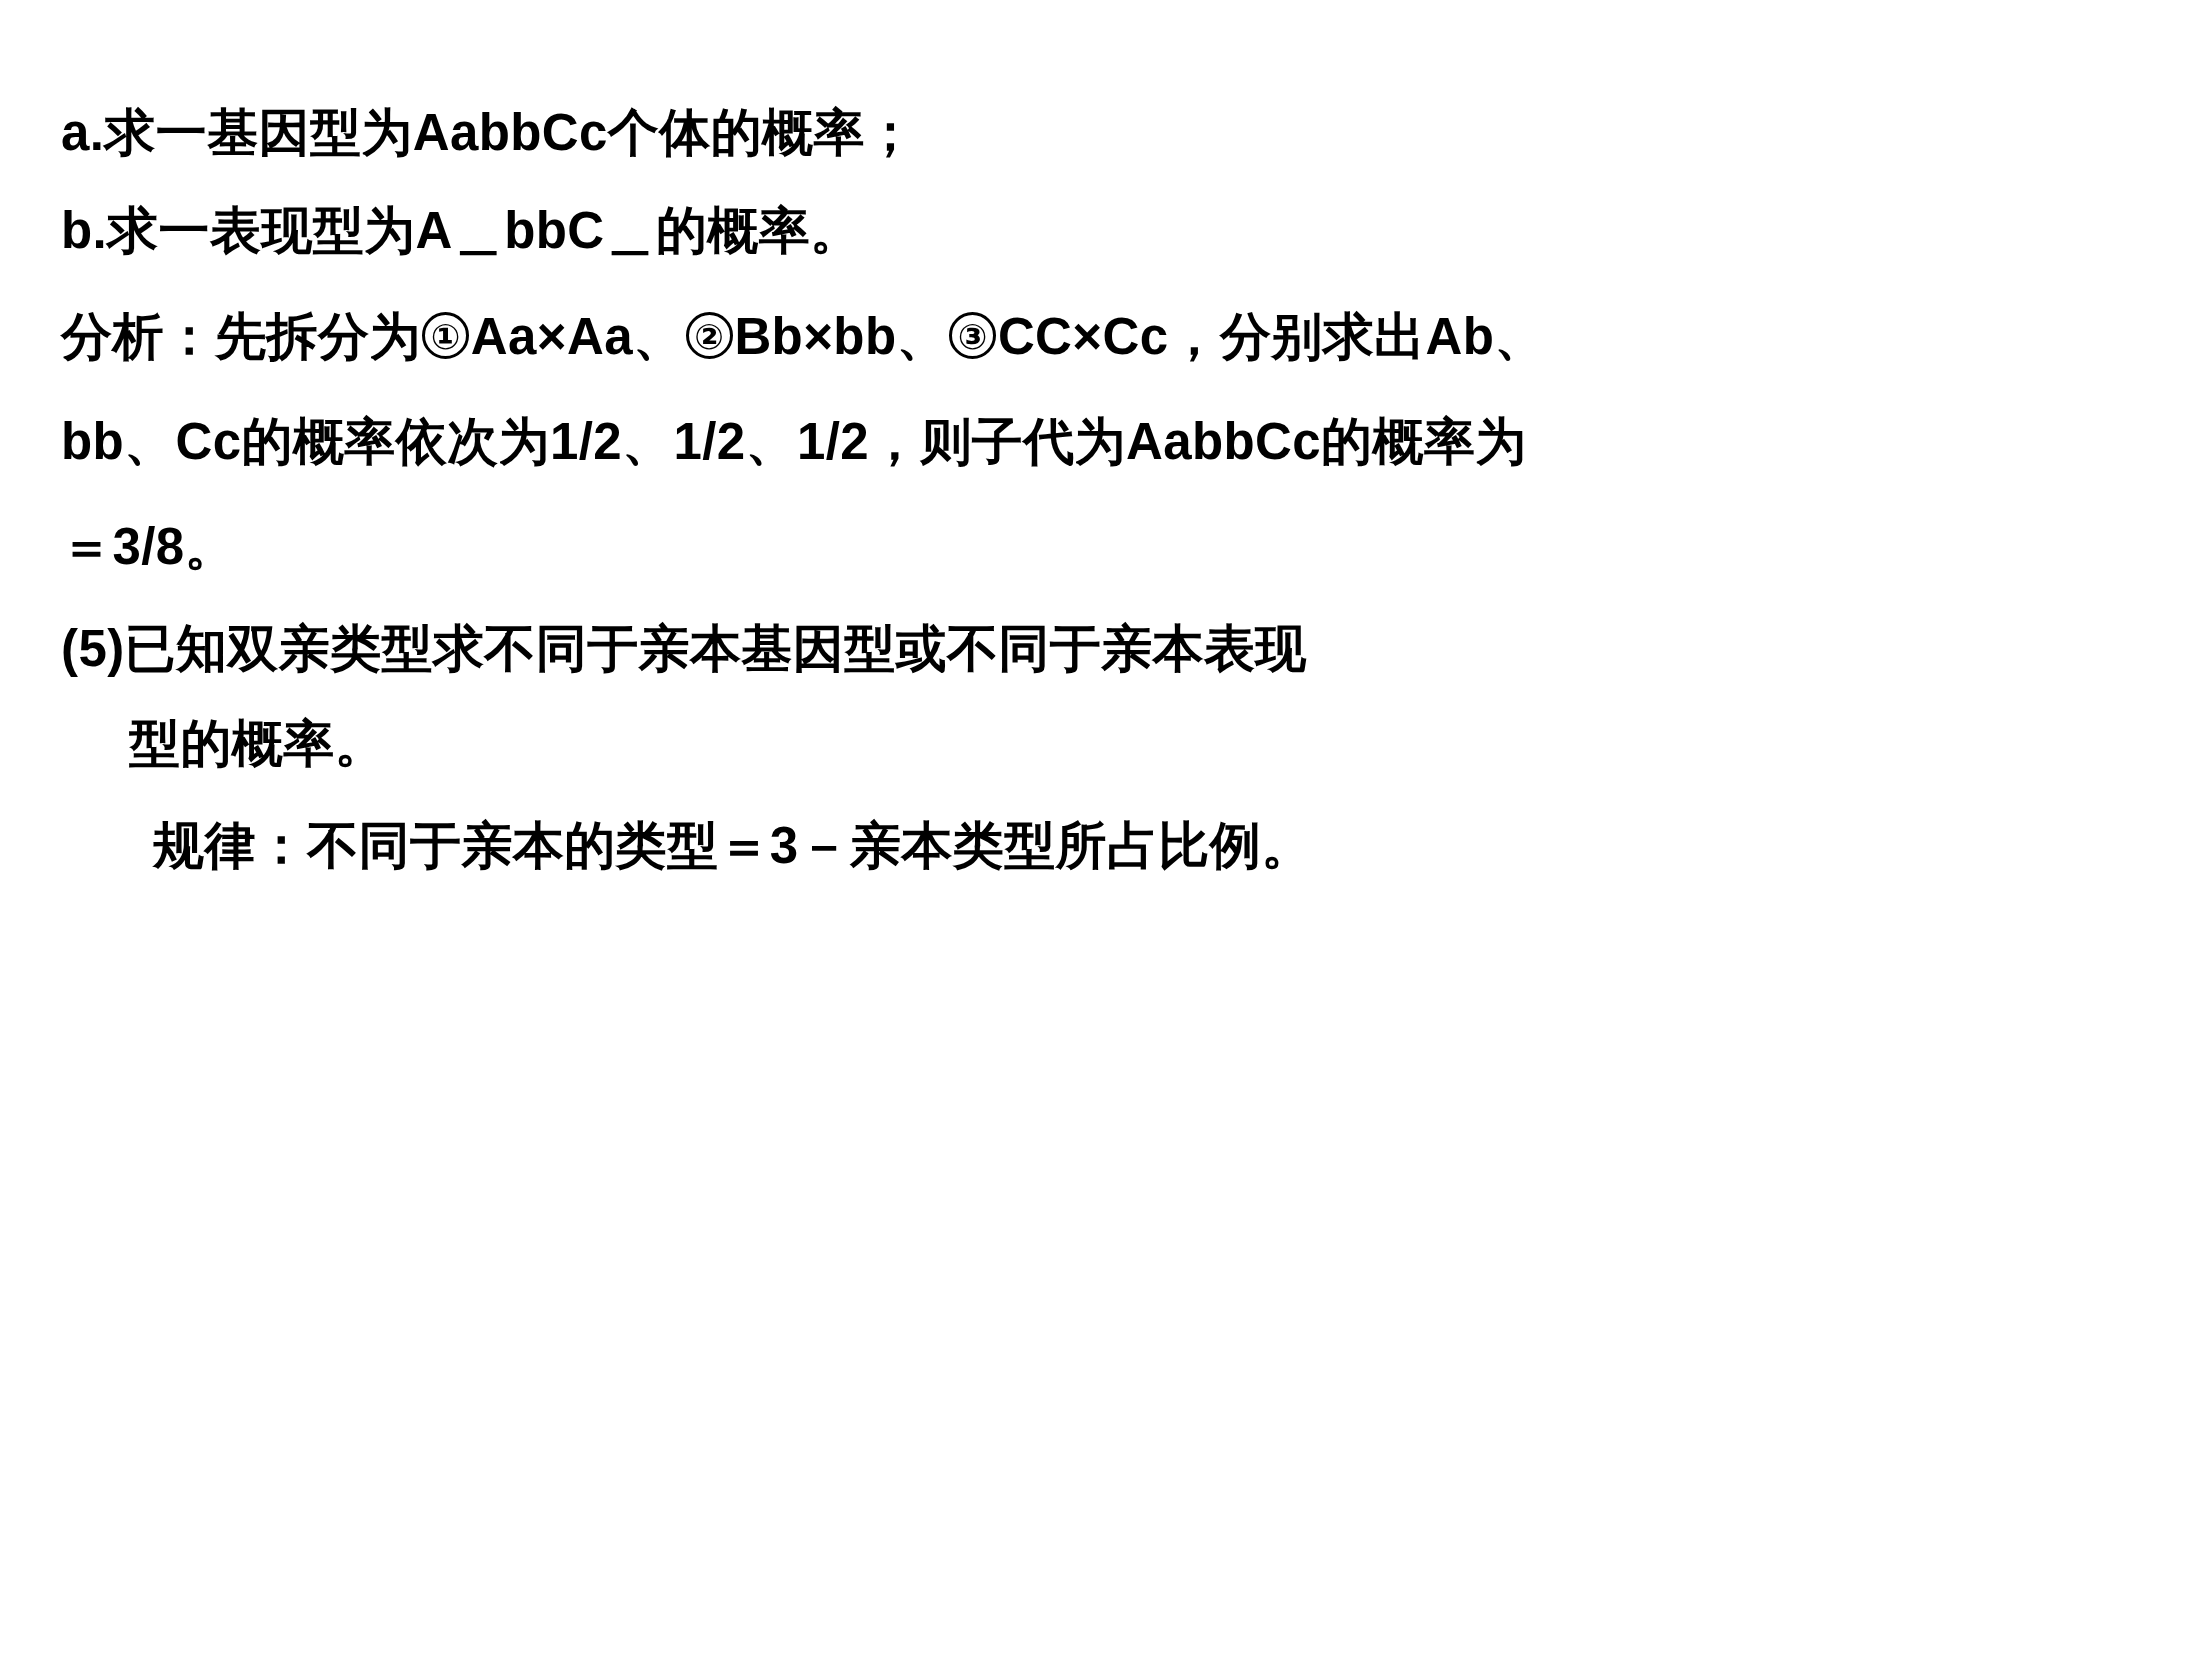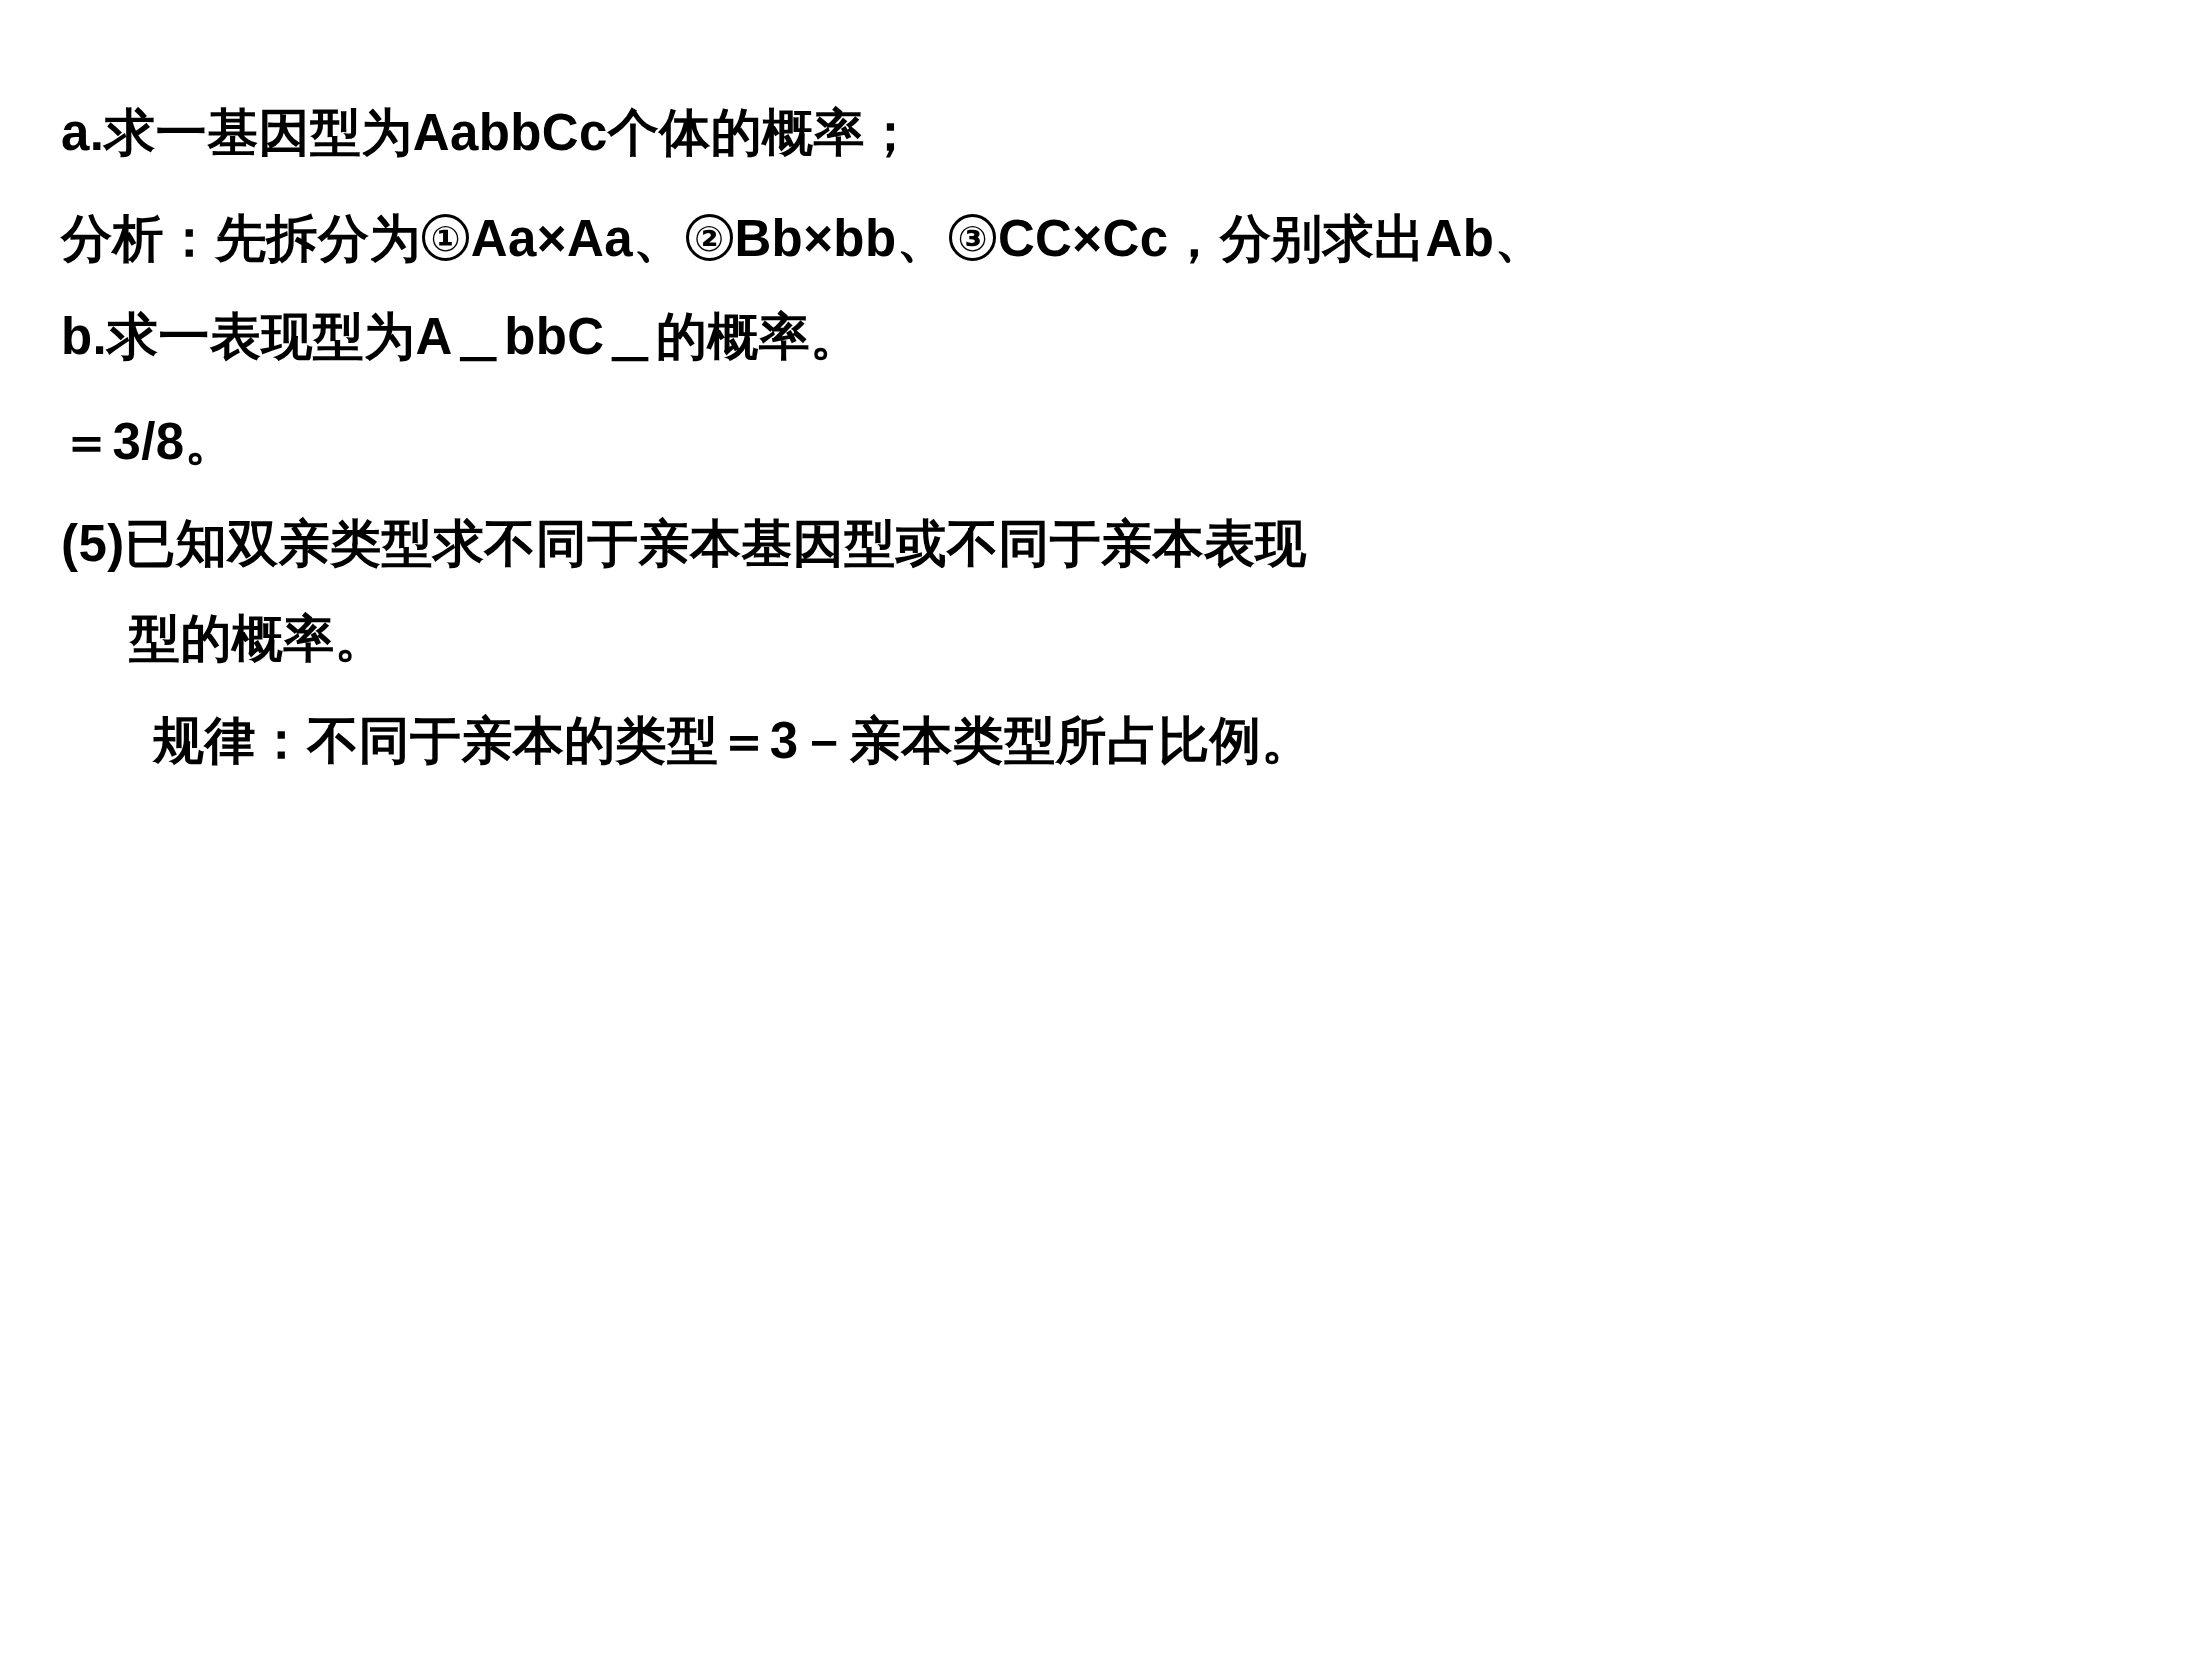--- a/index.html
+++ b/index.html
@@ -55,26 +55,27 @@
     box-sizing: border-box;
   }
 </style>
 </head>
 <body>
 
 <div class="slide">
 
   <div class="line l-a">a.求一基因型为AabbCc个体的概率；</div>
 
+  <div class="line l-b">b.求一表现型为A＿bbC＿的概率。</div>
+
   <div class="line l-an1">
     <span>分析：先拆分为</span><span class="circ">①</span><span>Aa×Aa、</span><span class="circ">②</span><span>Bb×bb、</span><span class="circ">③</span><span>CC×Cc，分别求出Ab、</span>
   </div>
 
-  <div class="line l-b">b.求一表现型为A＿bbC＿的概率。</div>
-
+  <div class="line l-an2">bb、Cc的概率依次为1/2、1/2、1/2，则子代为AabbCc的概率为</div>
 
 
 
   <div class="line l-an5">＝3/8。</div>
 
   <div class="line l-p3">(5)已知双亲类型求不同于亲本基因型或不同于亲本表现</div>
 
   <div class="line l-p3b">型的概率。</div>
 
   <div class="line l-rule">规律：不同于亲本的类型＝3－亲本类型所占比例。</div>

